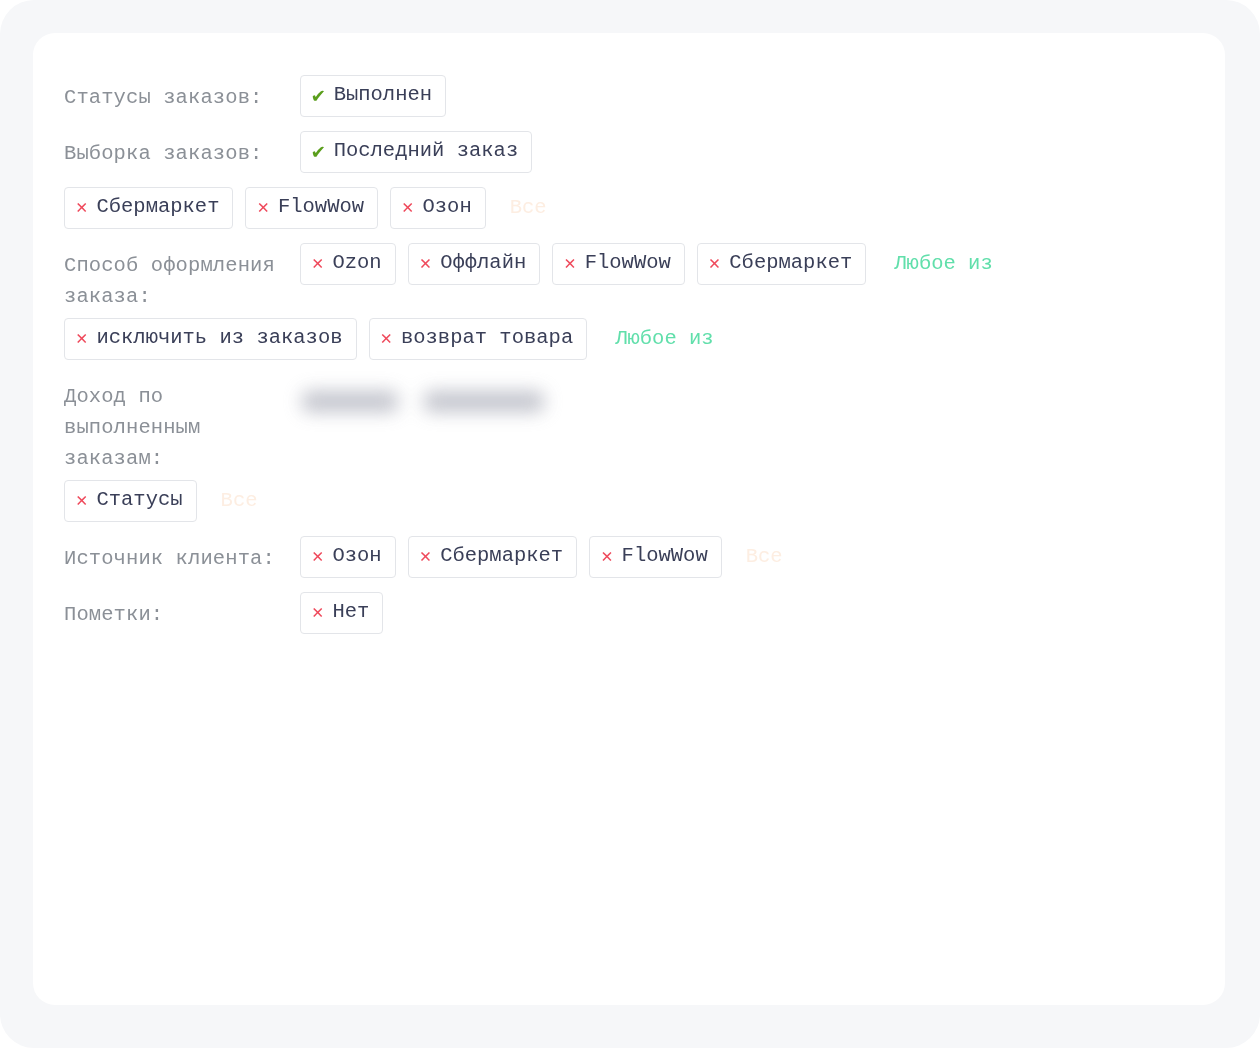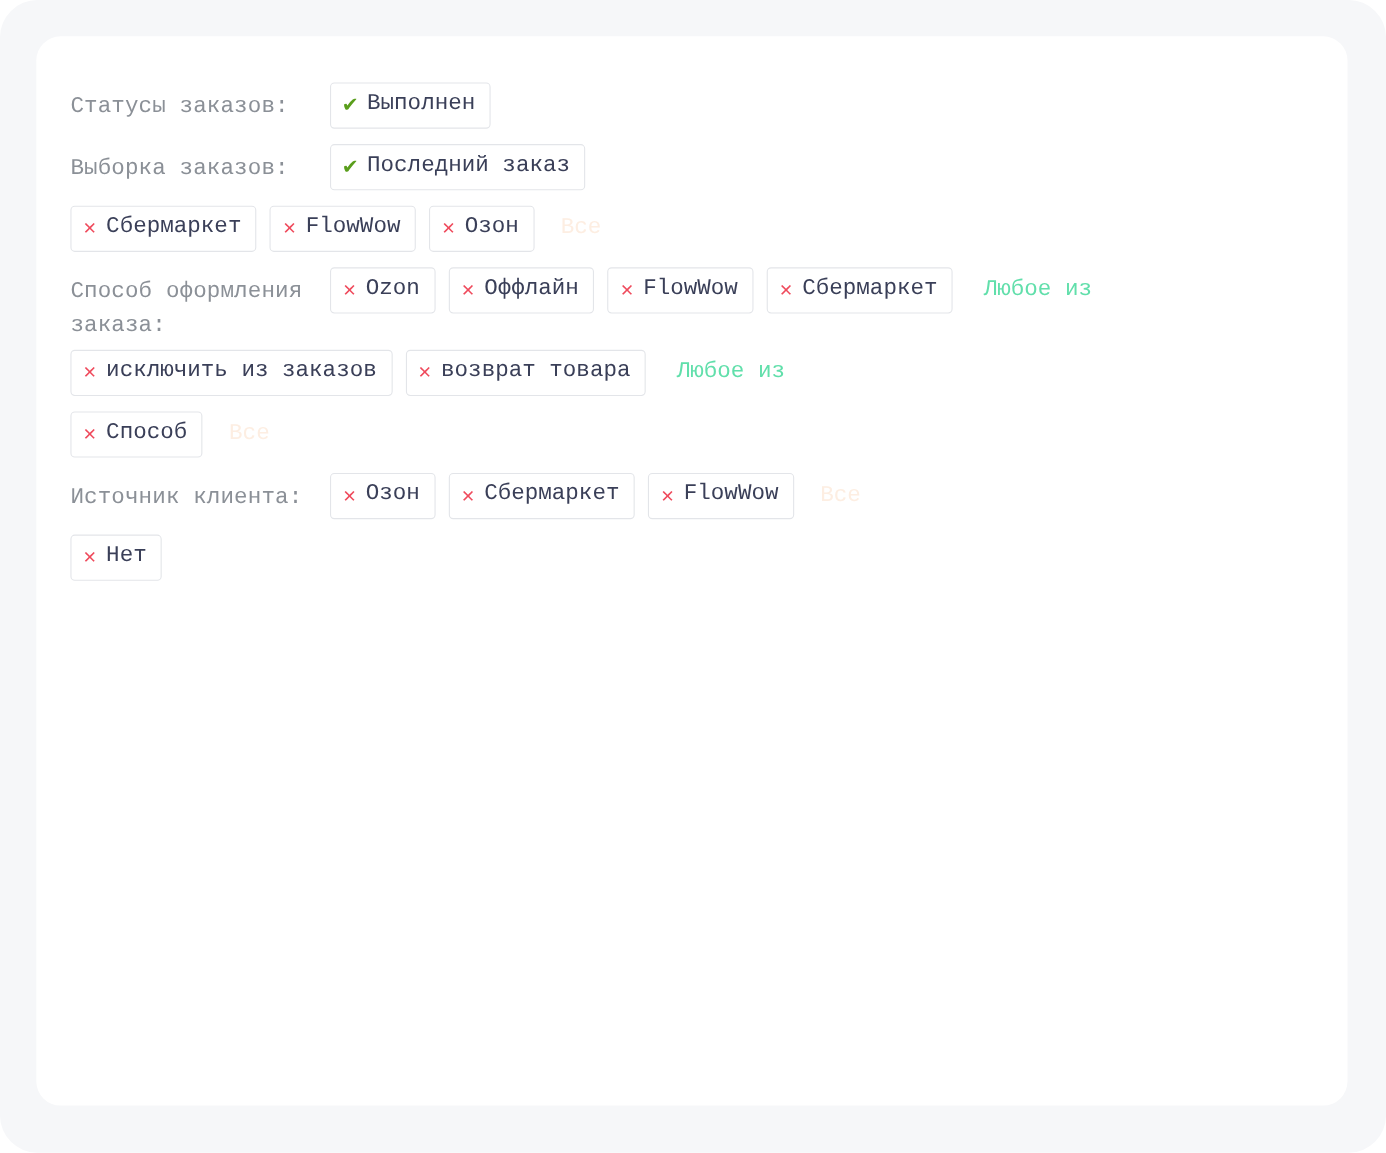--- a/index.html
+++ b/index.html
@@ -212,24 +212,33 @@
               <span class="chip-label">исключить из заказов</span>
             </span>
             <span class="chip">
               <span class="glyph x">✕</span>
               <span class="chip-label">возврат товара</span>
             </span>
             <span class="hint anyof">Любое из</span>
           </div>
         </div>
         <div class="row">
-          <div class="row-values">
-            <span class="chip">
-              <span class="glyph x">✕</span>
-              <span class="chip-label">Способ</span>
+          <div class="row-label">Доход по выполненным заказам:</div>
+          <div class="row-values">
+            <span class="redacted">
+              <span class="blob w1"></span>
+              <span class="blob w2"></span>
+            </span>
+          </div>
+        </div>
+        <div class="row">
+          <div class="row-values">
+            <span class="chip">
+              <span class="glyph x">✕</span>
+              <span class="chip-label">Статусы</span>
             </span>
             <span class="hint all">Все</span>
           </div>
         </div>
         <div class="row">
           <div class="row-label">Источник клиента:</div>
           <div class="row-values">
             <span class="chip">
               <span class="glyph x">✕</span>
               <span class="chip-label">Озон</span>
@@ -239,20 +248,21 @@
               <span class="chip-label">Сбермаркет</span>
             </span>
             <span class="chip">
               <span class="glyph x">✕</span>
               <span class="chip-label">FlowWow</span>
             </span>
             <span class="hint all">Все</span>
           </div>
         </div>
         <div class="row">
+          <div class="row-label">Пометки:</div>
           <div class="row-values">
             <span class="chip">
               <span class="glyph x">✕</span>
               <span class="chip-label">Нет</span>
             </span>
           </div>
         </div>
       </div>
   </div>
 </div>

